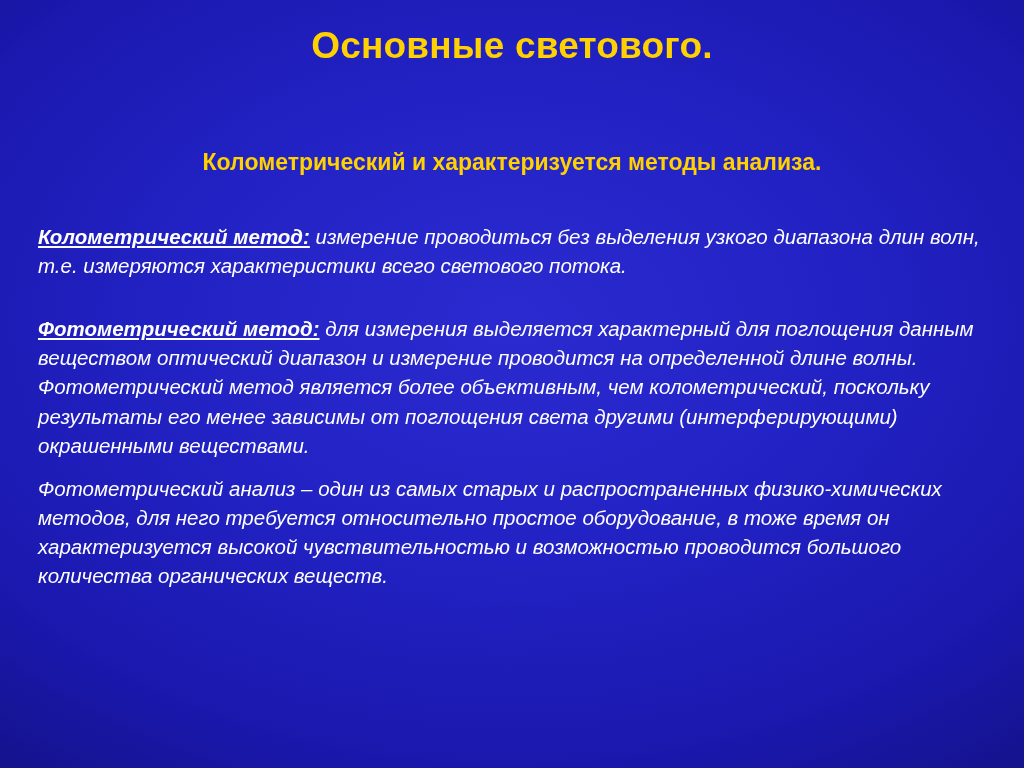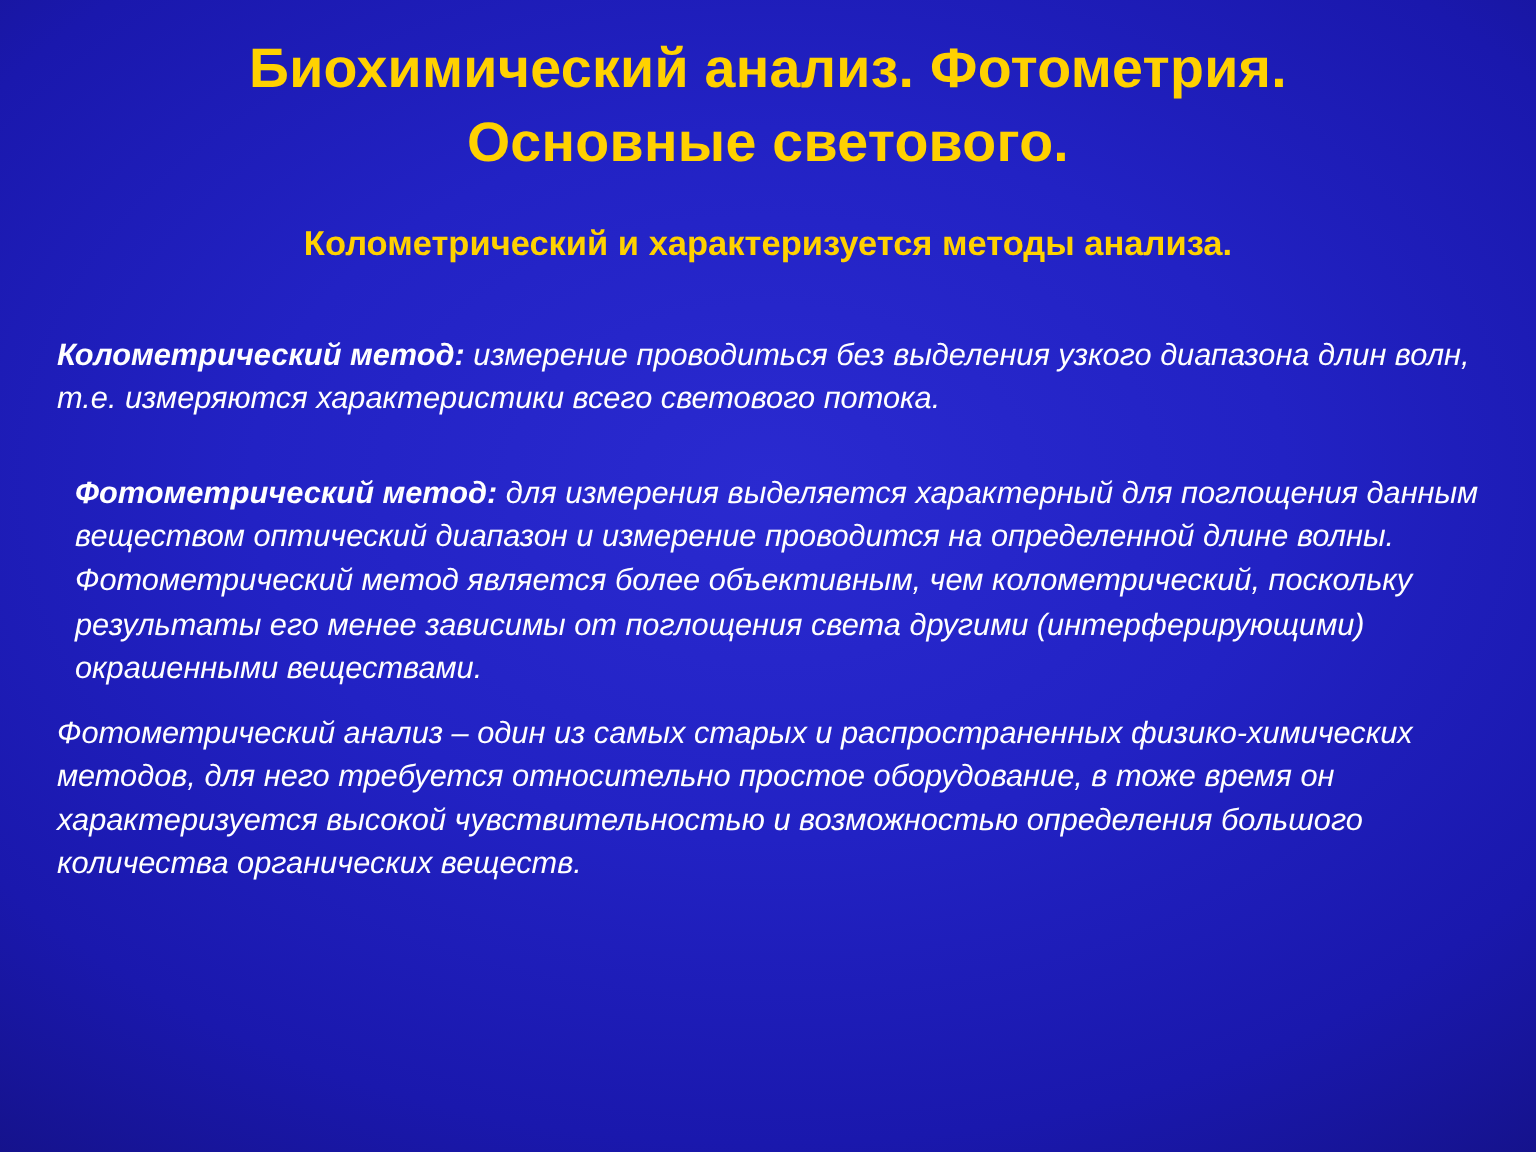--- a/index.html
+++ b/index.html
@@ -54,50 +54,49 @@
   .para {
     color: #ffffff;
     font-size: 20.5px;
     line-height: 1.42;
     font-style: italic;
     margin: 0 0 26px 0;
     text-align: left;
   }
   .para.tight {
     margin-bottom: 14px;
-    margin-left: 12px;
   }
   .lead {
     font-weight: bold;
     font-style: italic;
+    text-decoration: underline;
   }
   .p2 { margin-top: 34px; }
   .p3 { margin-top: 2px; }
 </style>
 </head>
 <body>
 
 <div class="slide">
 
   <div class="title-block">
-    <div class="title-line">Биохимический анализ. Фотометрия.</div>
     <div class="title-line">Основные светового.</div>
   </div>
 
   <div class="subtitle">Колометрический и характеризуется методы анализа.</div>
 
   <div class="body-block">
 
     <p class="para">
       <span class="lead">Колометрический метод:</span><span> измерение проводиться без выделения узкого диапазона длин волн, т.е. измеряются характеристики всего светового потока.</span>
     </p>
 
     <p class="para p2 tight">
       <span class="lead">Фотометрический метод:</span><span> для измерения выделяется характерный для поглощения данным веществом оптический диапазон и измерение проводится на определенной длине волны. Фотометрический метод является более объективным, чем колометрический, поскольку результаты его менее зависимы от поглощения света другими (интерферирующими) окрашенными веществами.</span>
     </p>
 
     <p class="para p3">
-      <span>Фотометрический анализ – один из самых старых и распространенных физико-химических методов, для него требуется относительно простое оборудование, в тоже время он характеризуется высокой чувствительностью и возможностью определения большого количества органических веществ.</span>
+      <span>Фотометрический анализ – один из самых старых и распространенных физико-химических методов, для него требуется относительно простое оборудование, в тоже время он характеризуется высокой чувствительностью и возможностью проводится большого количества органических веществ.</span>
     </p>
 
   </div>
 
 </div>
 
 </body></html>

